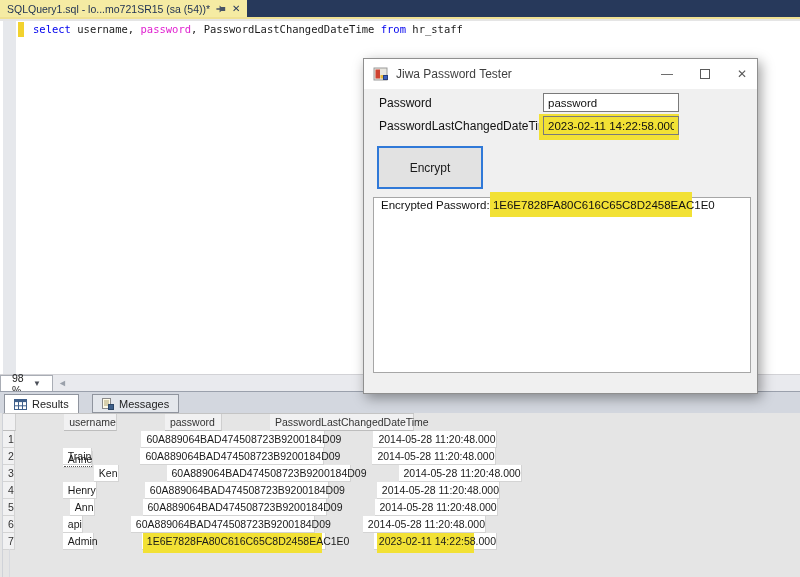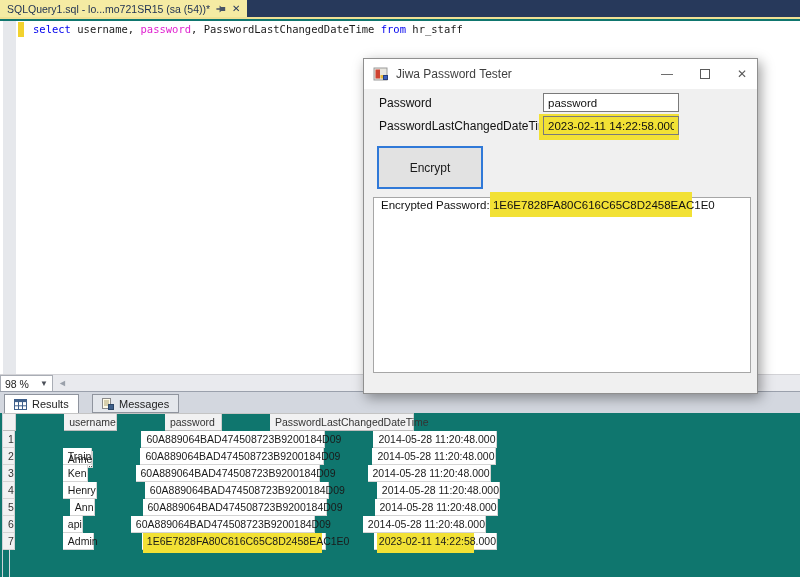--- a/index.html
+++ b/index.html
@@ -1,18 +1,18 @@
 <!DOCTYPE html>
 <html><head>
 <meta charset="utf-8">
 <style>
   * { margin:0; padding:0; box-sizing:border-box; }
   html,body { width:800px; height:577px; overflow:hidden; background:#fff;
               font-family:"Liberation Sans", sans-serif; }
-  .screen { position:relative; width:800px; height:577px; background:#0f766e; overflow:hidden; }
+  .screen { position:relative; width:800px; height:577px; background:#e5e5e5; overflow:hidden; }
 
   
   .tabstrip { position:absolute; left:0; top:0; width:800px; height:19px;
               background:#27395b; border-bottom:2px solid #f0e193; }
   .doctab { position:absolute; left:0; top:0; height:17px; background:#f5eba3;
             display:flex; align-items:center; padding:0 7px; gap:6px;
             color:#1c2f52; font-size:10.5px; white-space:nowrap; }
   .doctab .pin { width:10px; height:10px; transform:rotate(90deg); opacity:.85; }
   .doctab .x { font-size:10px; color:#27395b; line-height:10px; }
 
@@ -24,21 +24,21 @@
              font-size:10.5px; white-space:pre; }
   .tok-keyword { color:#0000ee; }
   .tok-builtin { color:#e020d0; }
   .tok-plain { color:#1a1a1a; }
 
   
   .hscroll { position:absolute; left:0; top:374px; width:800px; height:17px;
              background:#e9eaee; border-top:1px solid #d2d2d6; }
   .zoombox { position:absolute; left:0; top:0; width:53px; height:17px; background:#fff;
              border:1px solid #a9adb5; font-size:10.5px; color:#222;
-             display:flex; align-items:center; padding:0 4px; justify-content:space-between; }
+             display:flex; align-items:center; padding:0 11px; justify-content:space-between; }
   .zoombox .caret { font-size:8px; color:#4a4f58; }
   .scroll-arrow { position:absolute; left:58px; top:3px; font-size:9px; color:#9aa0aa; }
 
   
   .rtabs { position:absolute; left:0; top:391px; width:800px; height:22px;
            background:#d3d7df; border-top:1px solid #9aa0ac; }
   .rtab { position:absolute; height:19px; top:2px; display:flex; align-items:center; gap:5px;
           font-size:11px; color:#222; padding:0 9px; border:1px solid #8f949e; }
   .rtab.active { left:4px; background:#fff; border-bottom:1px solid #fff; height:20px; }
   .rtab.inactive { left:92px; background:#e4e7ec; }
@@ -150,21 +150,21 @@
         <div class="g-cell" style="width: 144px;"><span class="g-txt">2014-05-28 11:20:48.000</span></div>
       </div>
       <div class="g-row">
         <div class="g-cell g-numcell" style="width: 31px;"><span class="g-txt">2</span></div>
         <div class="g-cell" style="width: 53px;"><span class="g-txt">Train</span></div>
         <div class="g-cell" style="width: 184px;"><span class="g-txt">60A889064BAD474508723B9200184D09</span></div>
         <div class="g-cell" style="width: 144px;"><span class="g-txt">2014-05-28 11:20:48.000</span></div>
       </div>
       <div class="g-row">
         <div class="g-cell g-numcell" style="width: 31px;"><span class="g-txt">3</span></div>
-        <div class="g-cell" style="width: 53px;"><span class="g-txt">Ken</span></div>
+        <div class="g-cell" style="width: 53px; margin-left: 31px;"><span class="g-txt">Ken</span></div>
         <div class="g-cell" style="width: 184px;"><span class="g-txt">60A889064BAD474508723B9200184D09</span></div>
         <div class="g-cell" style="width: 144px;"><span class="g-txt">2014-05-28 11:20:48.000</span></div>
       </div>
       <div class="g-row">
         <div class="g-cell g-numcell" style="width: 31px;"><span class="g-txt">4</span></div>
         <div class="g-cell" style="width: 53px;"><span class="g-txt">Henry</span></div>
         <div class="g-cell" style="width: 184px;"><span class="g-txt">60A889064BAD474508723B9200184D09</span></div>
         <div class="g-cell" style="width: 144px;"><span class="g-txt">2014-05-28 11:20:48.000</span></div>
       </div>
       <div class="g-row">

